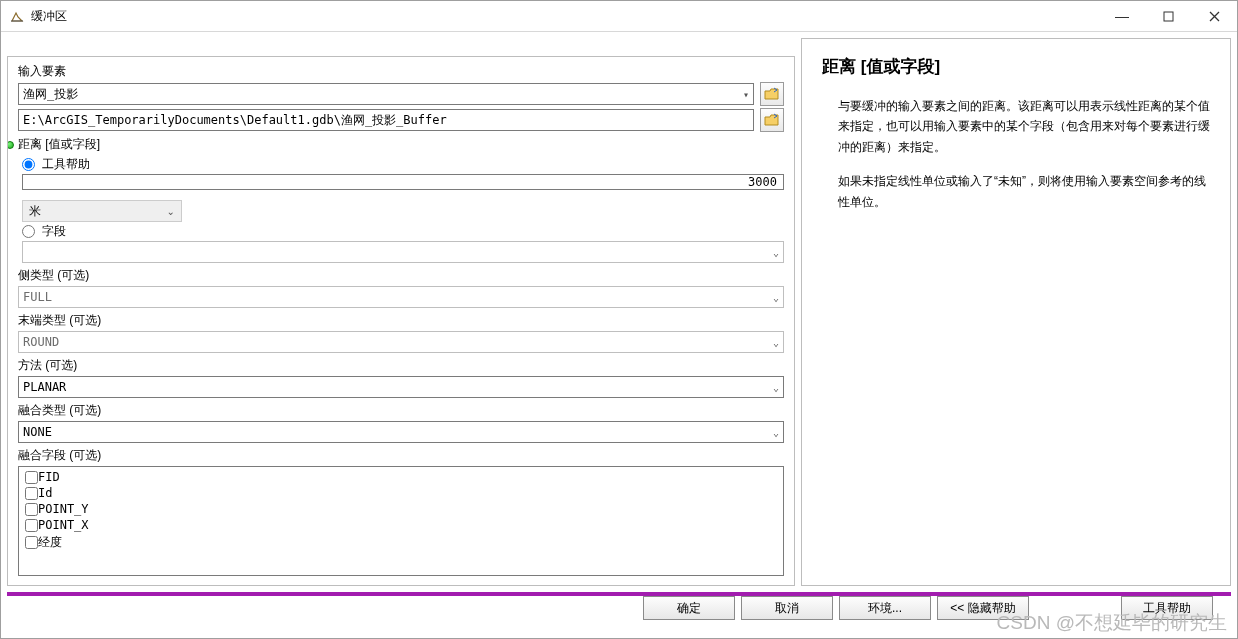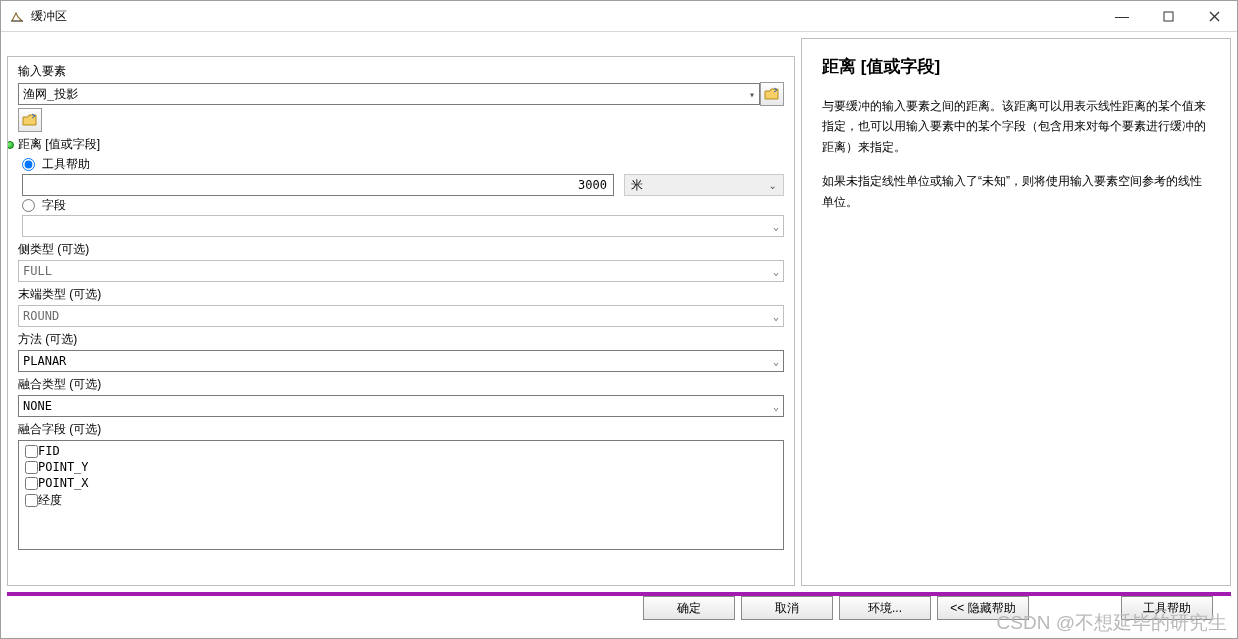--- a/index.html
+++ b/index.html
@@ -62,21 +62,21 @@
   .form-scroll::-webkit-scrollbar { width: 17px; background:#f0f0f0; }
   .form-scroll::-webkit-scrollbar-thumb { background:#c1c1c1; border:1px solid #a0a0a0; }
   .form-scroll::-webkit-scrollbar-button { height:17px; background:#e9e9e9; border:1px solid #b0b0b0; }
 
   .field { margin-bottom: 2px; }
   .field-label {
     font-size: 12px;
     padding: 2px 0 2px 0;
     color: #000;
   }
-  .row { display:flex; align-items:center; }
+  .row { display:flex; align-items:center; gap:6px; }
   .text-input, .combo {
     height: 22px;
     border: 1px solid #7a7a7a;
     padding: 0 4px;
     font-family: "SimSun", monospace;
     font-size: 12px;
     background: #fff;
     width: 100%;
   }
   .combo {
@@ -97,21 +97,21 @@
   .radio-row { display:flex; align-items:center; gap:4px; padding:1px 0; font-size:12px; }
   .radio-row input { margin:0 3px 0 0; }
   .bullet { display:inline-flex; align-items:center; gap:2px;}
   .green-bullet {
     width:8px;height:8px;border-radius:50%;
     background: radial-gradient(circle at 30% 30%, #7df57d, #1aa91a);
     border: 0.5px solid #0c7a0c;
     margin-right:2px;
   }
 
-  .distance-row { display:flex; gap:10px; }
+  .distance-row { display:flex; gap:10px;flex-direction:column; }
   .distance-input { flex:1; text-align:right; padding-right:6px; font-family: "SimSun", monospace; }
   .unit-combo { width: 160px; border:1px solid #cccccc; background:#efefef; height:22px; display:flex; align-items:center; justify-content:space-between; padding:0 6px;}
   .unit-combo .arrow{font-size:10px;color:#555;}
 
   .checklist {
     border: 1px solid #7a7a7a;
     height: 110px;
     overflow:hidden;
     padding: 2px 4px;
     font-family: "SimSun", monospace;
@@ -126,21 +126,21 @@
     padding: 16px 20px;
     background: #fff;
     font-size: 12px;
     overflow:auto;
   }
   .right-pane h2 {
     margin: 0 0 18px 0;
     font-size: 17px;
     font-weight: bold;
   }
-  .right-pane p { margin: 0 0 14px 0; line-height:1.7; }
+  .right-pane p { margin: 0 0 14px 16px; line-height:1.7; }
 
   .footer {
     height: 44px;
     border-top: 4px solid #a21caf;
     display:flex;
     align-items:flex-start;
     justify-content:flex-end;
     gap: 6px;
     padding: 0 18px 0 18px;
     margin: 6px 6px 2px 6px;
@@ -209,20 +209,21 @@
               <svg width="16" height="14" viewBox="0 0 16 14">
                 <path d="M1 4 L6 4 L7 2 L14 2 L14 12 L1 12 Z" fill="#f6cf66" stroke="#b38c1e"></path>
                 <path d="M10 1 L13 3 L10 5" fill="none" stroke="#2a64c4" stroke-width="1"></path>
               </svg>
             </div>
           </div>
         </div>
 
         <div class="field">
           <div class="row">
+            <input class="text-input" value="E:\ArcGIS_TemporarilyDocuments\Default1.gdb\渔网_投影_Buffer" style="">
             <div class="browse-btn">
               <svg width="16" height="14" viewBox="0 0 16 14">
                 <path d="M1 4 L6 4 L7 2 L14 2 L14 12 L1 12 Z" fill="#f6cf66" stroke="#b38c1e"></path>
                 <path d="M10 1 L13 3 L10 5" fill="none" stroke="#2a64c4" stroke-width="1"></path>
               </svg>
             </div>
           </div>
         </div>
 
         <div class="field">
@@ -286,20 +287,24 @@
             <span class="arrow">⌄</span>
           </div>
         </div>
 
         <div class="field">
           <div class="field-label">融合字段 (可选)</div>
           <div class="checklist">
             <div class="check-item">
                 <input type="checkbox" style="">
                 <span>FID</span>
+              </div>
+            <div class="check-item">
+                <input type="checkbox" style="">
+                <span>Id</span>
               </div>
             <div class="check-item">
                 <input type="checkbox" style="">
                 <span>POINT_Y</span>
               </div>
             <div class="check-item">
                 <input type="checkbox" style="">
                 <span>POINT_X</span>
               </div>
             <div class="check-item">

